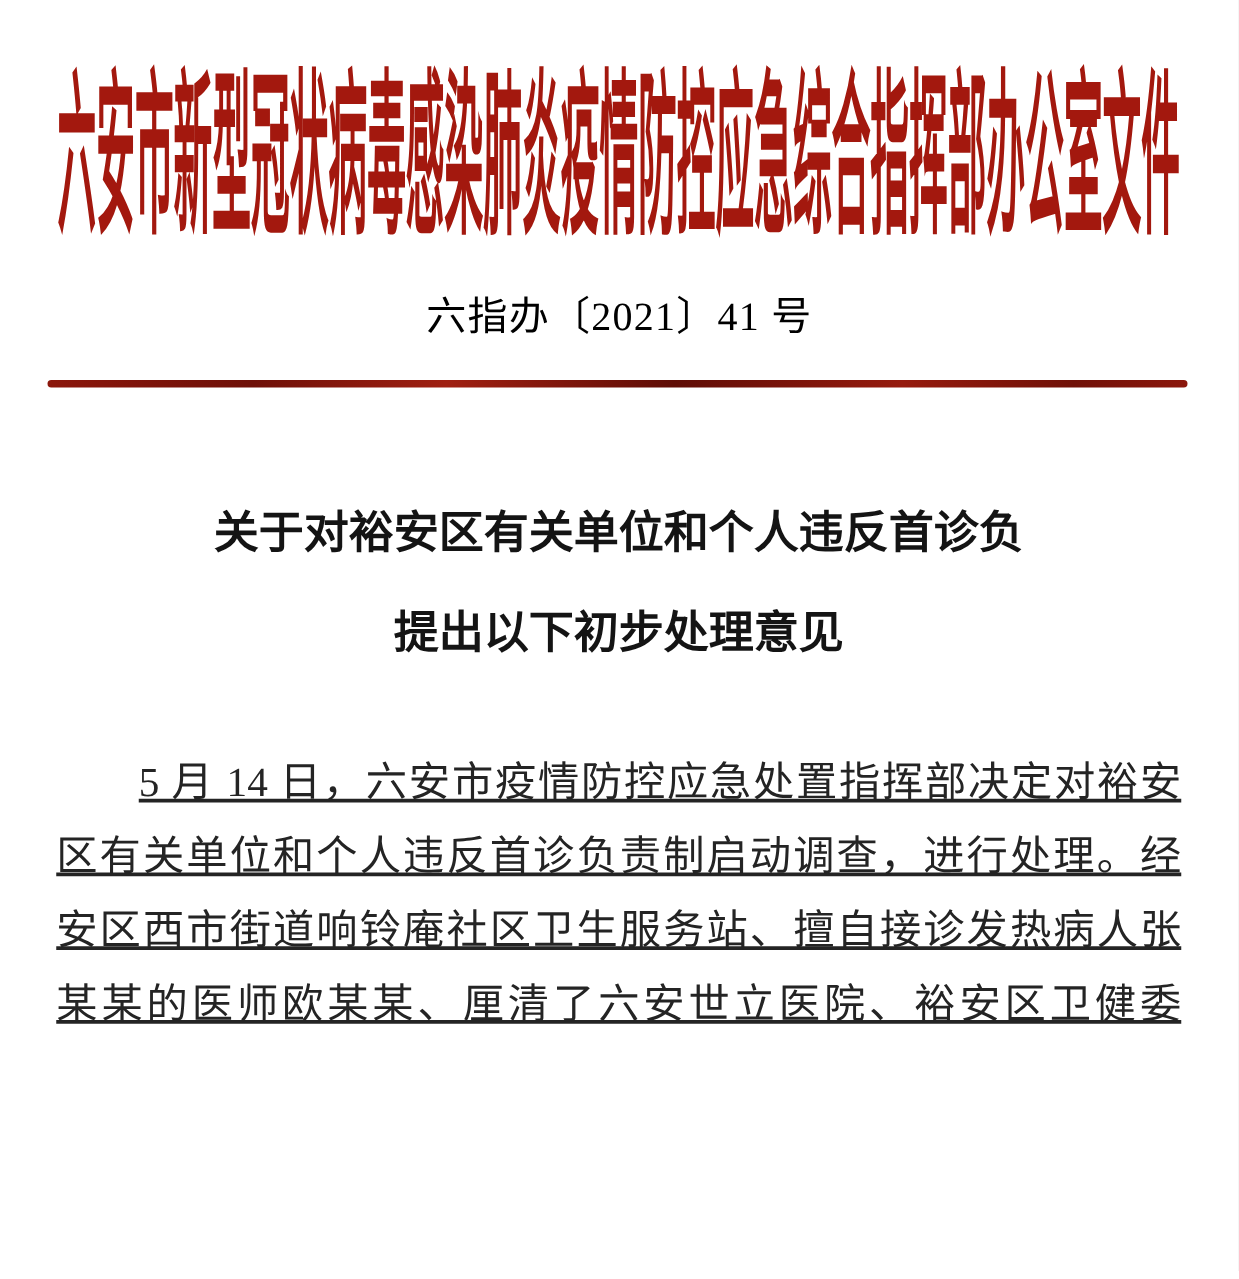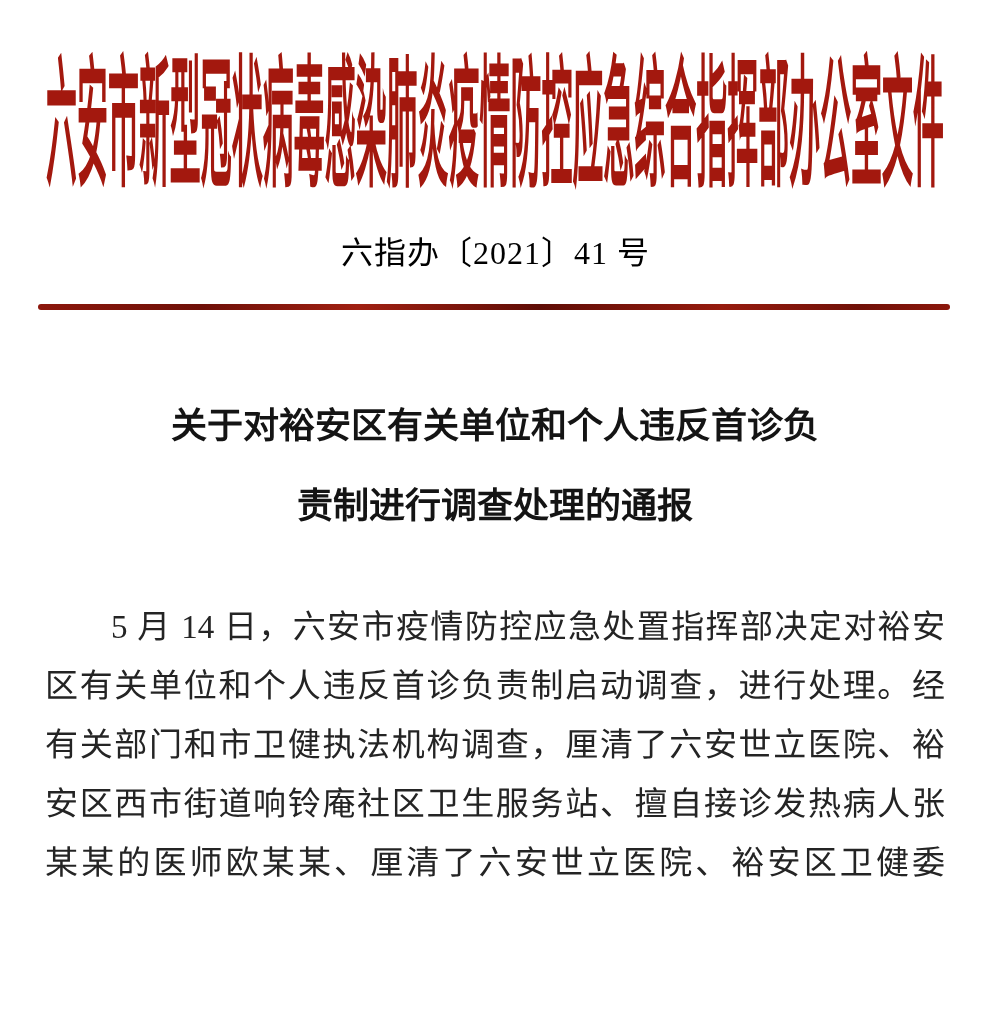--- a/index.html
+++ b/index.html
@@ -81,20 +81,21 @@
 
   
   .body-text {
     position: absolute;
     left: 45px;
     top: 598px;
     width: 900px;
     font-size: 33px;
     line-height: 59px;
     color: var(--text_color, #242424);
+    text-decoration: underline;
   }
   .body-line {
     text-align: justify;
     text-align-last: justify;
     white-space: nowrap;
   }
   .body-line.first { text-indent: 2em; }
   .body-line.last  { text-align-last: left; }
 </style>
 </head>
@@ -107,24 +108,23 @@
       <text x="1" y="138" font-size="142" textLength="898" lengthAdjust="spacingAndGlyphs">六安市新型冠状病毒感染肺炎疫情防控应急综合指挥部办公室文件</text>
     </svg>
   </div>
 
   <div class="doc-number">六指办〔2021〕41 号</div>
 
   <div class="red-rule"></div>
 
   <div class="title">
     <div>关于对裕安区有关单位和个人违反首诊负</div>
-    <div>责制进行调查处理的通报</div>
+    <div>提出以下初步处理意见</div>
   </div>
 
   <div class="body-text">
     <div class="body-line first">5 月 14 日，六安市疫情防控应急处置指挥部决定对裕安</div>
     <div class="body-line">区有关单位和个人违反首诊负责制启动调查，进行处理。经</div>
-    <div class="body-line">有关部门和市卫健执法机构调查，厘清了六安世立医院、裕</div>
     <div class="body-line">安区西市街道响铃庵社区卫生服务站、擅自接诊发热病人张</div>
     <div class="body-line">某某的医师欧某某、厘清了六安世立医院、裕安区卫健委</div>
   </div>
 
 </div>
 
 </body></html>

